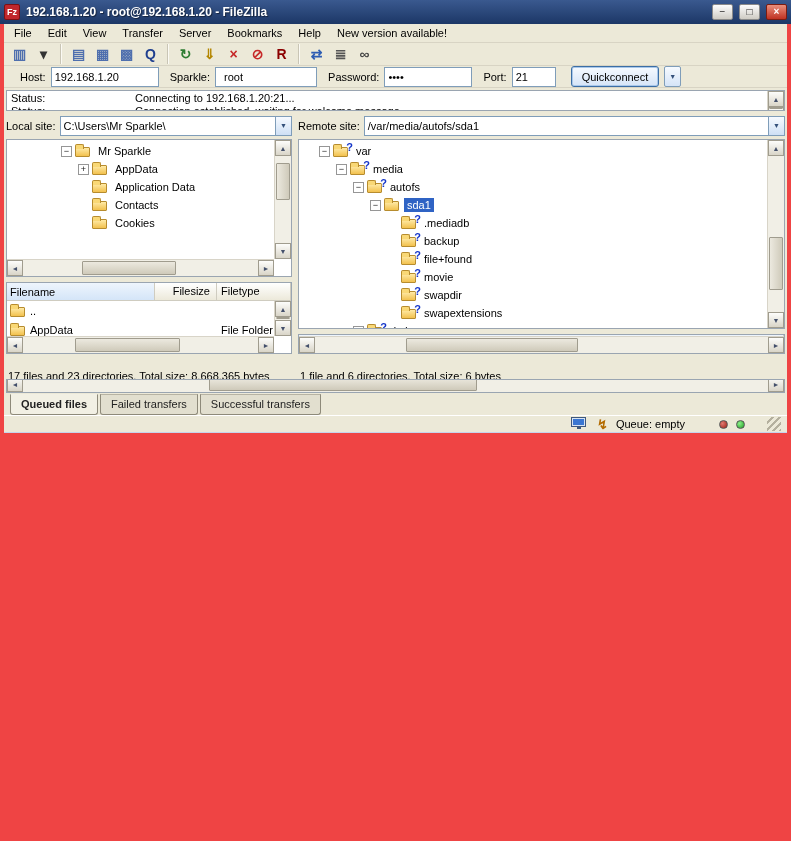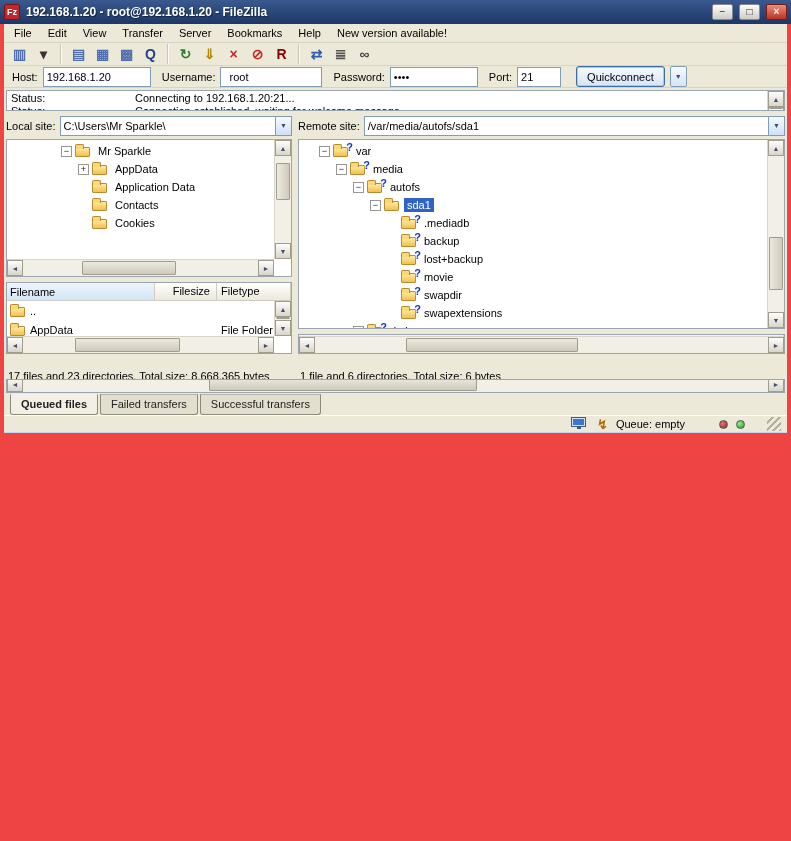--- a/index.html
+++ b/index.html
@@ -180,23 +180,23 @@
         <div class="tb-btn" style="color: rgb(198, 40, 40);">×</div>
         <div class="tb-btn" style="color: rgb(198, 40, 40);">⊘</div>
         <div class="tb-btn" style="color: rgb(139, 0, 0);">R</div>
         <div class="tb-sep"></div>
         <div class="tb-btn" style="color: rgb(46, 93, 179);">⇄</div>
         <div class="tb-btn" style="color: rgb(85, 85, 85);">≣</div>
         <div class="tb-btn" style="color: rgb(68, 68, 68);">∞</div>
       </div>
 
     <div class="quickbar">
-      <label style="margin-left:0">Host:</label>
+      <label style="margin-left:8px">Host:</label>
       <input class="qc-input w-host" value="192.168.1.20" style="">
-      <label>Username:</label>
+      <label>Sparkle:</label>
       <input class="qc-input w-user" value="root" style="">
       <label>Password:</label>
       <input class="qc-input w-pass" value="••••" style="">
       <label>Port:</label>
       <input class="qc-input w-port" value="21" style="">
       <button class="qc-btn">Quickconnect</button>
       <span class="qc-drop">▼</span>
     </div>
 
     <div class="logwrap">
@@ -404,21 +404,21 @@
                   <span class="q-badge">?</span>
                 </span>
                 <span class="tree-label">backup</span>
               </div>
               <div class="tree-item" style="padding-left: 85px;">
                 <span class="expander hidden"></span>
                 <span class="icon">
                   <span class="ic-folder"></span>
                   <span class="q-badge">?</span>
                 </span>
-                <span class="tree-label">lost+backup</span>
+                <span class="tree-label">file+found</span>
               </div>
               <div class="tree-item" style="padding-left: 85px;">
                 <span class="expander hidden"></span>
                 <span class="icon">
                   <span class="ic-folder"></span>
                   <span class="q-badge">?</span>
                 </span>
                 <span class="tree-label">movie</span>
               </div>
               <div class="tree-item" style="padding-left: 85px;">

